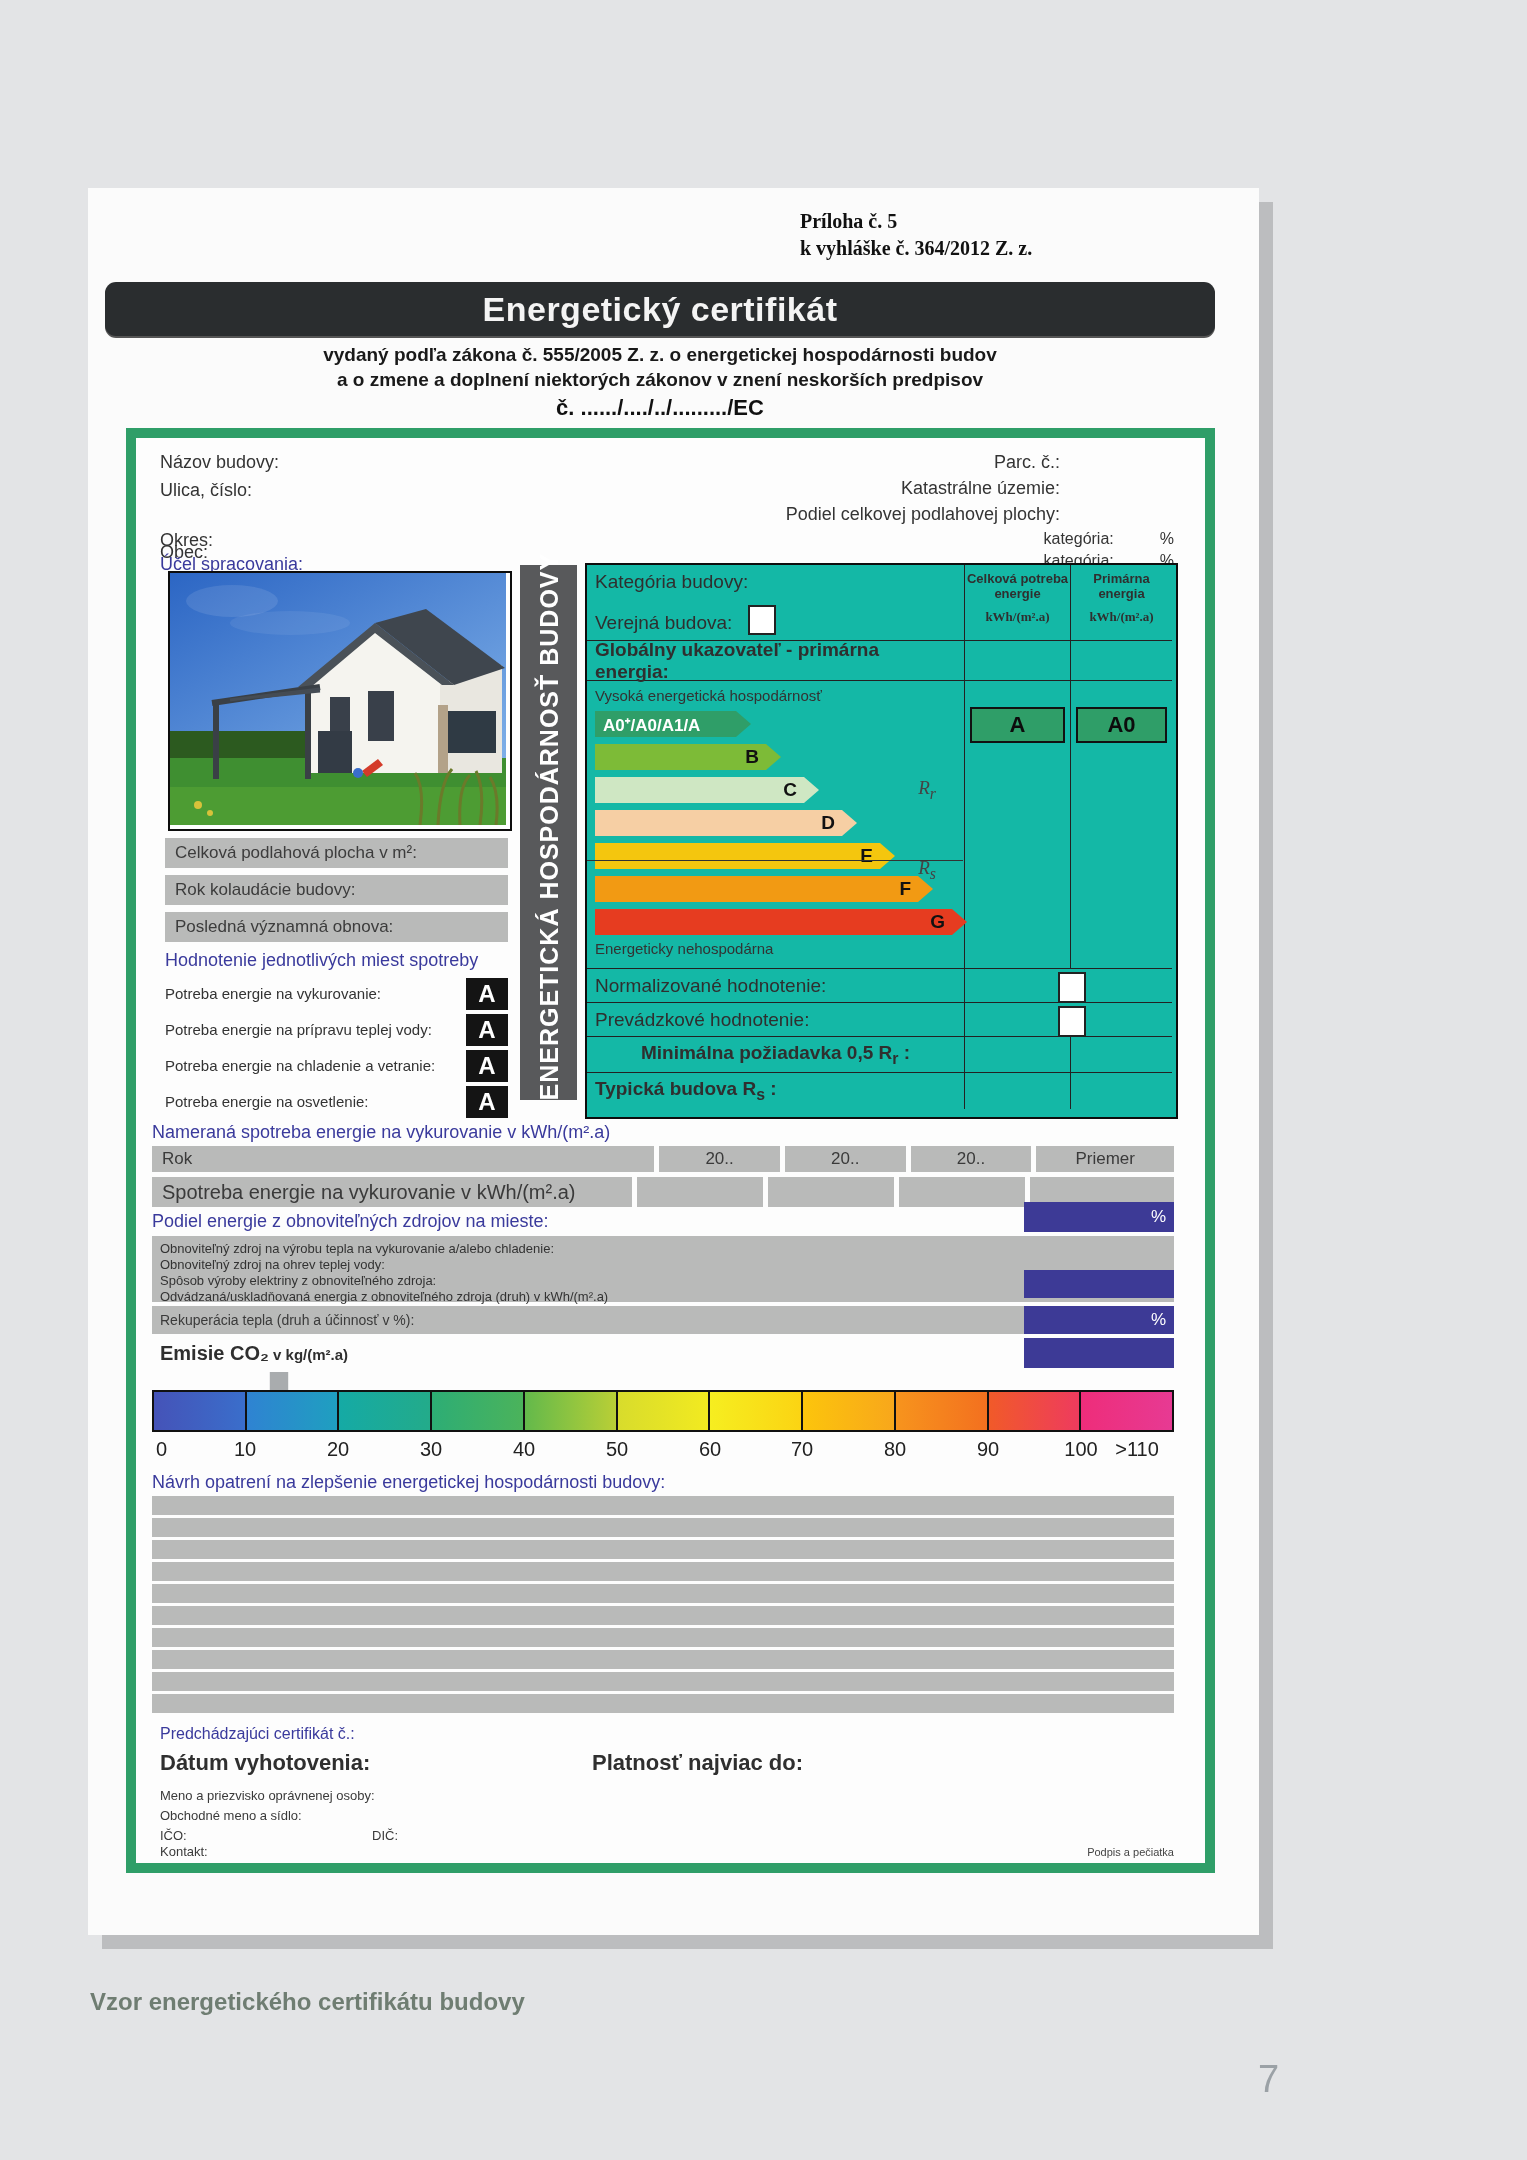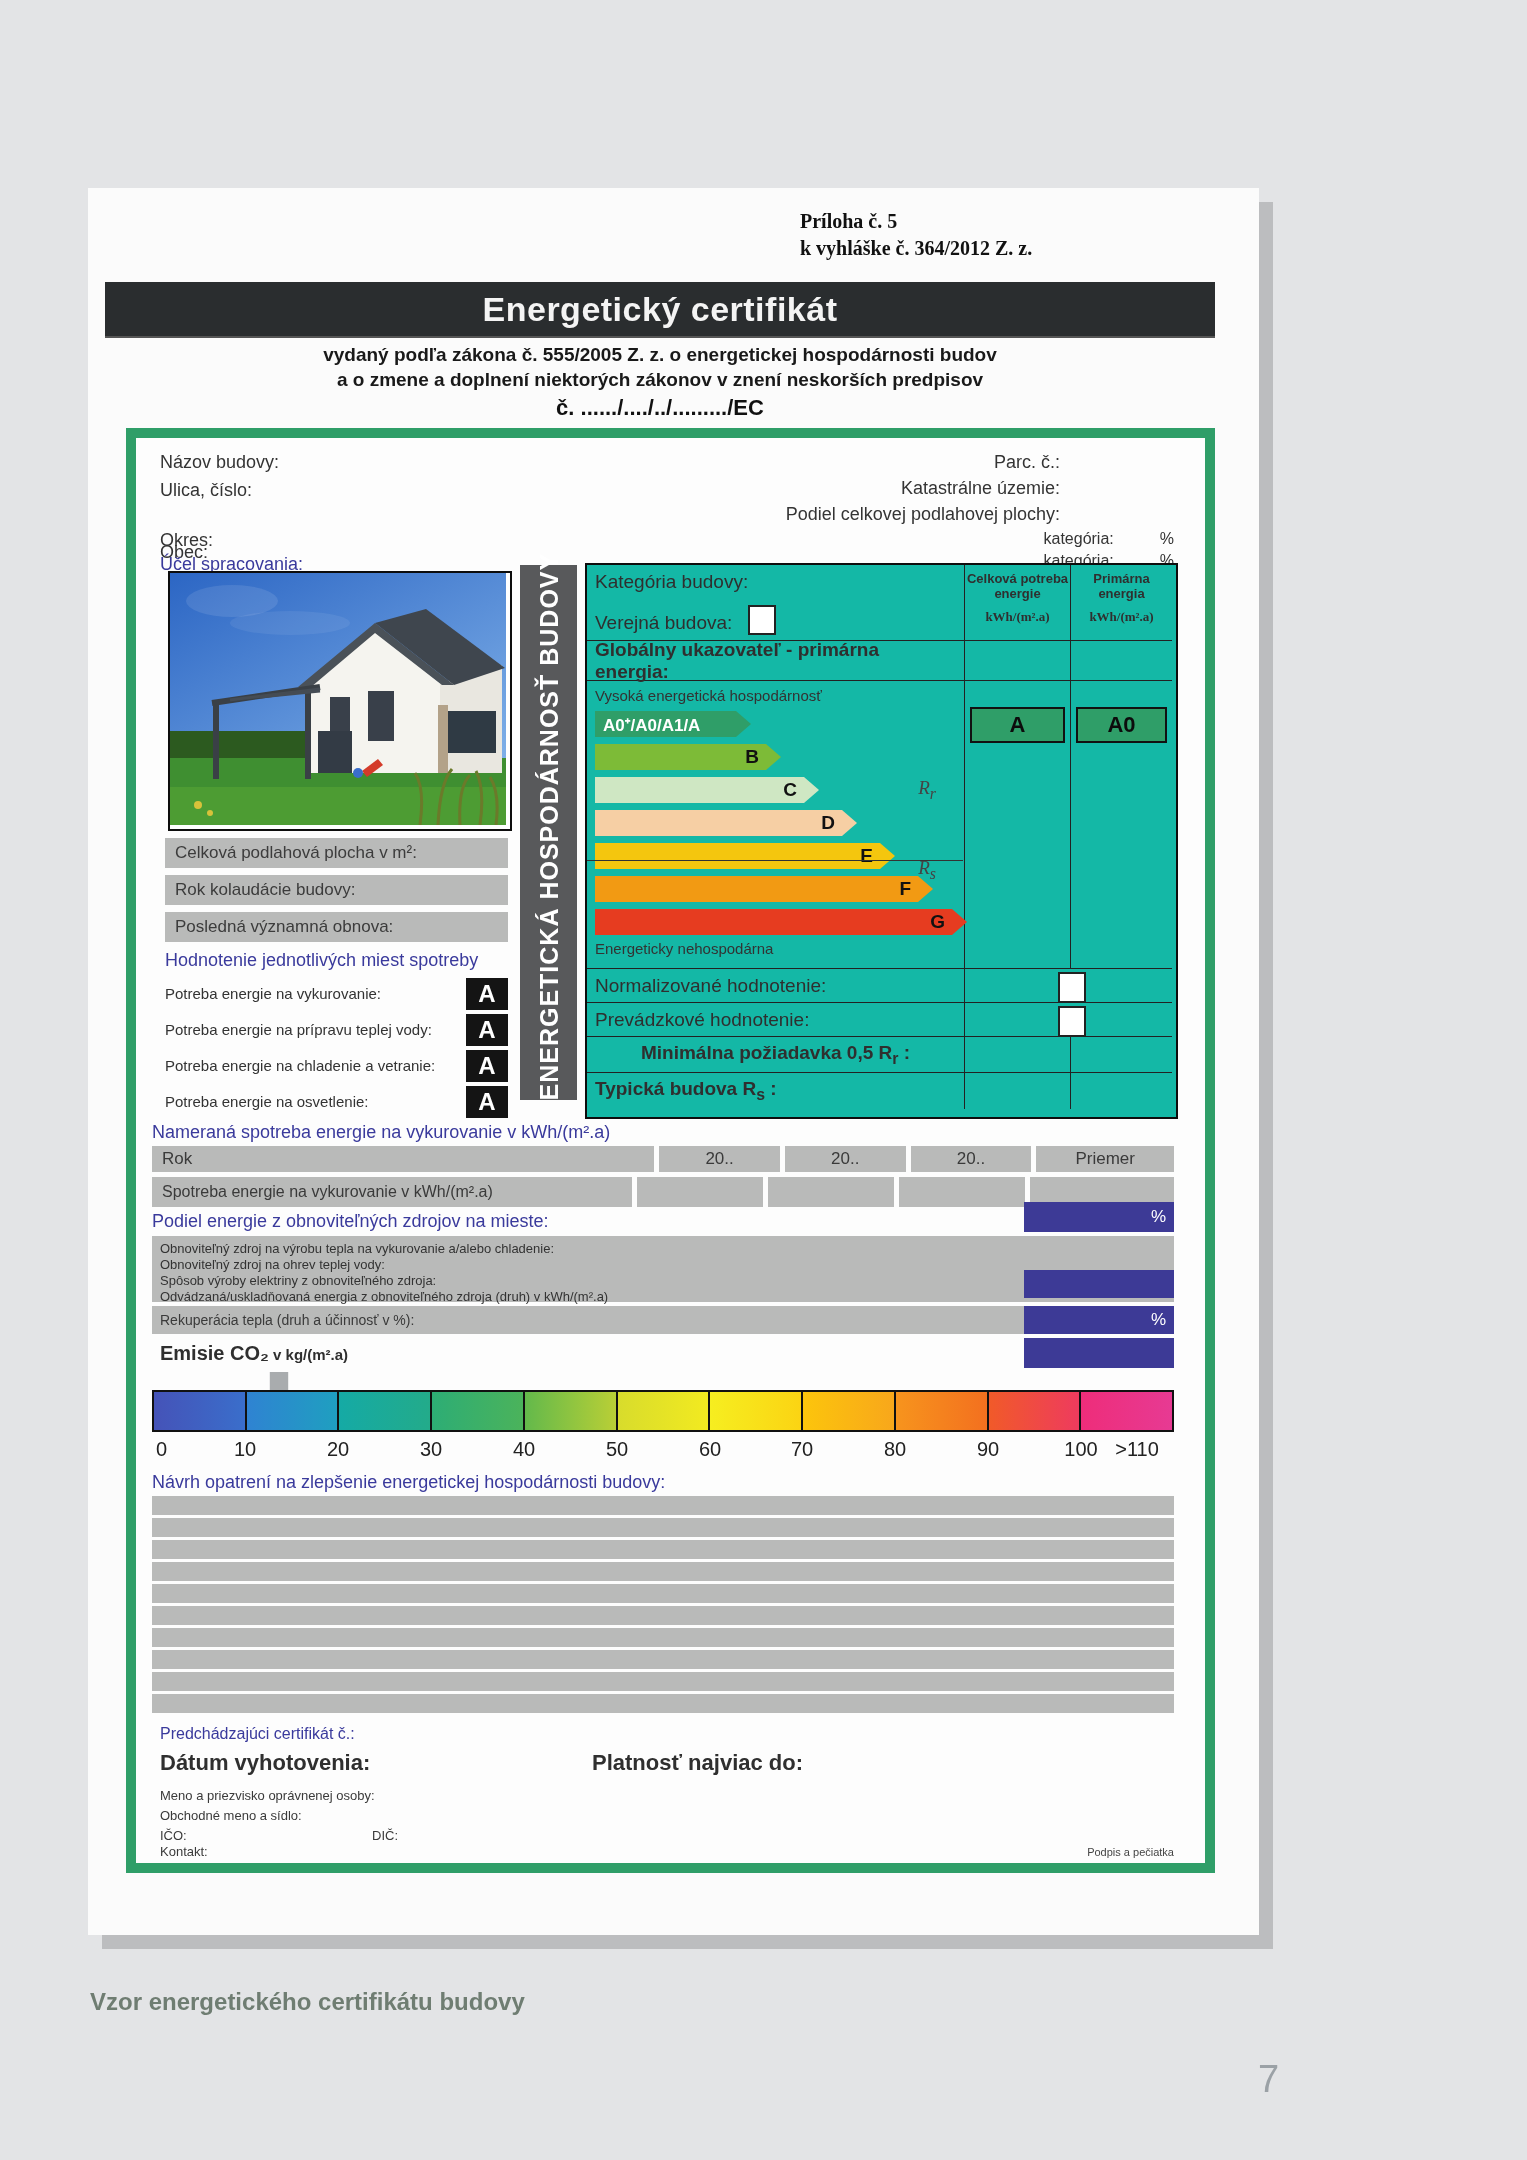--- a/index.html
+++ b/index.html
@@ -11,20 +11,21 @@
   
   .page{
     position:absolute;left:88px;top:188px;width:1171px;height:1747px;
     background:#fbfbfb;box-shadow:14px 14px 0 #bcbdbf;
   }
   .annex{font-family:"Liberation Serif",serif;font-weight:bold;font-size:20px;line-height:27px;color:#111;}
   .titlebar{
     position:absolute;left:17px;top:94px;width:1110px;height:54px;background:#2a2d2f;
     display:flex;align-items:center;justify-content:center;
     box-shadow:0 2px 0 #555;
+    border-radius:11px;
   }
   .titlebar span{color:#f4f4f4;font-size:34px;font-weight:bold;letter-spacing:.5px;}
   .subtitle{position:absolute;left:17px;top:154px;width:1110px;text-align:center;}
   .subtitle .l{font-size:19px;font-weight:600;color:#191919;line-height:25px;}
   .subtitle .cert{font-size:22px;font-weight:bold;color:#111;margin-top:3px;}
   
   .form{
     position:absolute;left:38px;top:240px;width:1069px;height:1425px;
     border:10px solid #2f9e68;background:#fdfdfd;
   }
@@ -299,21 +300,21 @@
 
     <div class="abs blue" style="left:16px;top:684px;font-size:18px;">Nameraná spotreba energie na vykurovanie v kWh/(m².a)</div>
     <div class="mrow" style="top:708px;height:26px;">
       <div class="mcell" style="width:532px;padding-left:10px;font-size:17px;">Rok</div>
       <div class="mcell" style="width:128px;justify-content:center;font-size:17px;">20..</div>
       <div class="mcell" style="width:128px;justify-content:center;font-size:17px;">20..</div>
       <div class="mcell" style="width:128px;justify-content:center;font-size:17px;">20..</div>
       <div class="mcell" style="width:146px;justify-content:center;font-size:17px;">Priemer</div>
     </div>
     <div class="mrow" style="top:739px;height:30px;">
-      <div class="mcell" style="width:488px;padding-left:10px;font-size:16px;">Spotreba energie na vykurovanie v kWh/(m².a)</div>
+      <div class="mcell" style="width:488px;padding-left:10px;font-size:20px;">Spotreba energie na vykurovanie v kWh/(m².a)</div>
       <div class="mcell" style="width:128px;"></div>
       <div class="mcell" style="width:128px;"></div>
       <div class="mcell" style="width:128px;"></div>
       <div class="mcell" style="width:146px;"></div>
     </div>
 
     <div class="abs blue" style="left:16px;top:773px;font-size:18px;">Podiel energie z obnoviteľných zdrojov na mieste:</div>
     <div class="abs purple" style="left:888px;top:764px;width:150px;height:30px;">%</div>
     <div class="renew">
       <div>Obnoviteľný zdroj na výrobu tepla na vykurovanie a/alebo chladenie:</div>

